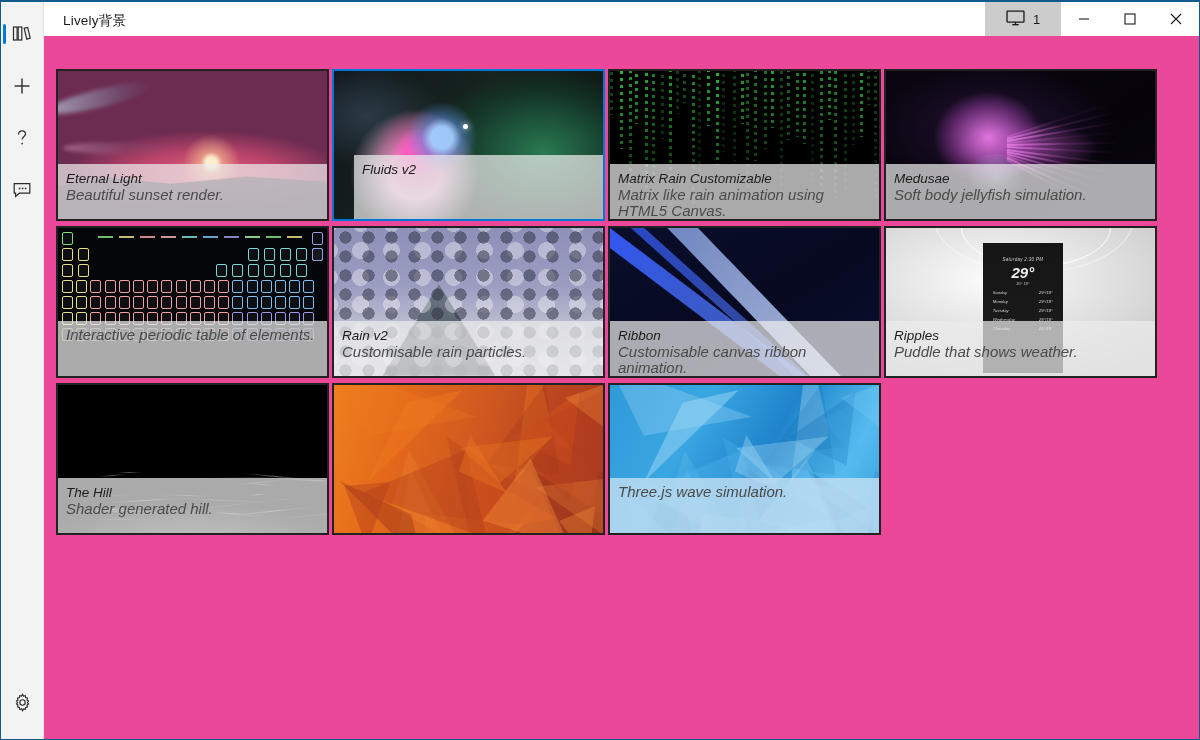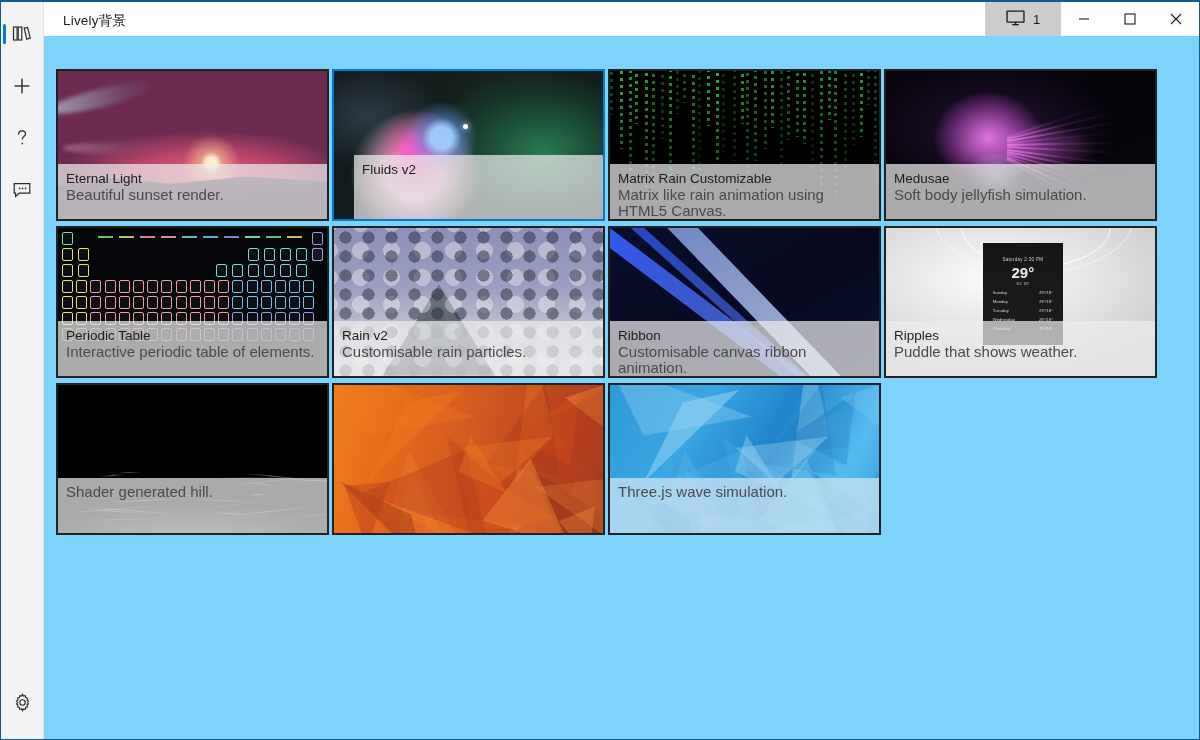--- a/index.html
+++ b/index.html
@@ -74,22 +74,23 @@
     width: 46px; height: 34px;
     display: flex; align-items: center; justify-content: center;
     color: #1a1a1a;
   }
   .wctrl.close { width: 46px; }
 
   
   #content {
     position: absolute; left: 43px; top: 34px;
     right: 0; bottom: 0;
-    background: #7dd3fc;
+    background: #ec4899;
     overflow: hidden;
+    font-style: italic;
   }
   #grid {
     position: absolute;
     left: 12px; top: 33px;
     width: 1110px;
     display: grid;
     grid-template-columns: repeat(4, 273px);
     gap: 5px 3px;
   }
   .card {
@@ -254,21 +255,21 @@
     background:
       radial-gradient(ellipse 80% 70% at 40% 35%, rgba(255,255,255,.9), rgba(222,222,222,.9) 60%, rgba(200,200,200,.9) 100%),
       #dedede;
   }
   .t-ripples .ring {
     position:absolute; border:1px solid rgba(255,255,255,.9);
     border-radius:50%;
   }
   .t-ripples .widget {
     position:absolute; left:36%; top:10%;
-    width:80px; height:102px;
+    width:80px; height:130px;
     background: linear-gradient(180deg, #151515, #1d1d1d);
     overflow:hidden;
     color:#eee;
     font-family:"Liberation Sans", sans-serif;
   }
   .t-ripples .w-loc { margin-top:14px; text-align:center; font-size:4.5px; color:#cfcfcf; letter-spacing:.3px; }
   .t-ripples .w-temp { text-align:center; font-size:15px; font-weight:bold; line-height:17px; margin-top:2px; }
   .t-ripples .w-hi { text-align:center; font-size:4px; color:#bdbdbd; }
   .t-ripples .w-row {
     display:flex; justify-content:space-between;
@@ -576,21 +577,20 @@
             <div style="position: absolute; left: 82px; top: 8px; width: 15px; height: 2px; background: rgb(242, 160, 160); opacity: 0.85;"></div>
             <div style="position: absolute; left: 103px; top: 8px; width: 15px; height: 2px; background: rgb(240, 176, 176); opacity: 0.85;"></div>
             <div style="position: absolute; left: 124px; top: 8px; width: 15px; height: 2px; background: rgb(122, 216, 216); opacity: 0.85;"></div>
             <div style="position: absolute; left: 145px; top: 8px; width: 15px; height: 2px; background: rgb(122, 192, 240); opacity: 0.85;"></div>
             <div style="position: absolute; left: 166px; top: 8px; width: 15px; height: 2px; background: rgb(154, 154, 232); opacity: 0.85;"></div>
             <div style="position: absolute; left: 187px; top: 8px; width: 15px; height: 2px; background: rgb(160, 240, 160); opacity: 0.85;"></div>
             <div style="position: absolute; left: 208px; top: 8px; width: 15px; height: 2px; background: rgb(126, 224, 126); opacity: 0.85;"></div>
             <div style="position: absolute; left: 229px; top: 8px; width: 15px; height: 2px; background: rgb(232, 224, 122); opacity: 0.85;"></div>
           </div>
         <div class="info">
-          <div class="card-title">Periodic Table</div>
           <div class="card-desc">Interactive periodic table of elements.</div>
         </div>
       </div>
 
       <div class="card">
         <div class="thumb t-rain">
           <div class="mount"></div>
             <div class="drops"></div>
         </div>
         <div class="info">
@@ -667,20 +667,21 @@
             <div class="streak" style="left: 5.88456%; top: 84.2513%; width: 107.015px; transform: rotate(4.14342deg); opacity: 0.73;"></div>
             <div class="streak" style="left: 70.2721%; top: 73.3852%; width: 22.2573px; transform: rotate(-3.97068deg); opacity: 0.78;"></div>
             <div class="streak" style="left: 77.3467%; top: 76.9171%; width: 31.4779px; transform: rotate(-0.245014deg); opacity: 0.22;"></div>
             <div class="streak" style="left: 2.0065%; top: 74.5548%; width: 89.4887px; transform: rotate(1.18307deg); opacity: 0.28;"></div>
             <div class="streak" style="left: 10.2026%; top: 85.0626%; width: 60.7257px; transform: rotate(3.62998deg); opacity: 0.66;"></div>
             <div class="streak" style="left: 61.7677%; top: 65.3569%; width: 70.0747px; transform: rotate(-6.18964deg); opacity: 0.47;"></div>
             <div class="streak" style="left: 36.2006%; top: 74.405%; width: 63.8216px; transform: rotate(2.25621deg); opacity: 0.53;"></div>
             <div class="streak" style="left: 44.5108%; top: 77.8732%; width: 91.6362px; transform: rotate(2.57263deg); opacity: 0.49;"></div>
           </div>
         <div class="info">
+          <div class="card-title">The Hill</div>
           <div class="card-desc">Shader generated hill.</div>
         </div>
       </div>
 
       <div class="card">
         <div class="thumb t-tri" id="thumb-tri">
             <div style="position: absolute; left: 89.4268%; top: 10.0081%; width: 0px; height: 0px; border-left: 77.6894px solid transparent; border-right: 46.6136px solid transparent; border-bottom: 75.9787px solid rgb(143, 47, 24); transform: rotate(304deg); opacity: 0.42;"></div>
             <div style="position: absolute; left: 12.0081%; top: 87.5047%; width: 0px; height: 0px; border-left: 96.1988px solid transparent; border-right: 57.7193px solid transparent; border-bottom: 81.7712px solid rgb(240, 122, 32); transform: rotate(311deg); opacity: 0.33;"></div>
             <div style="position: absolute; left: 89.5047%; top: 65.7253%; width: 0px; height: 0px; border-left: 42.0056px solid transparent; border-right: 25.2034px solid transparent; border-bottom: 83.1552px solid rgb(143, 47, 24); transform: rotate(209deg); opacity: 0.22;"></div>
             <div style="position: absolute; left: 67.7253%; top: 74.5018%; width: 0px; height: 0px; border-left: 96.2533px solid transparent; border-right: 57.752px solid transparent; border-bottom: 64.4428px solid rgb(143, 47, 24); transform: rotate(66deg); opacity: 0.4;"></div>

